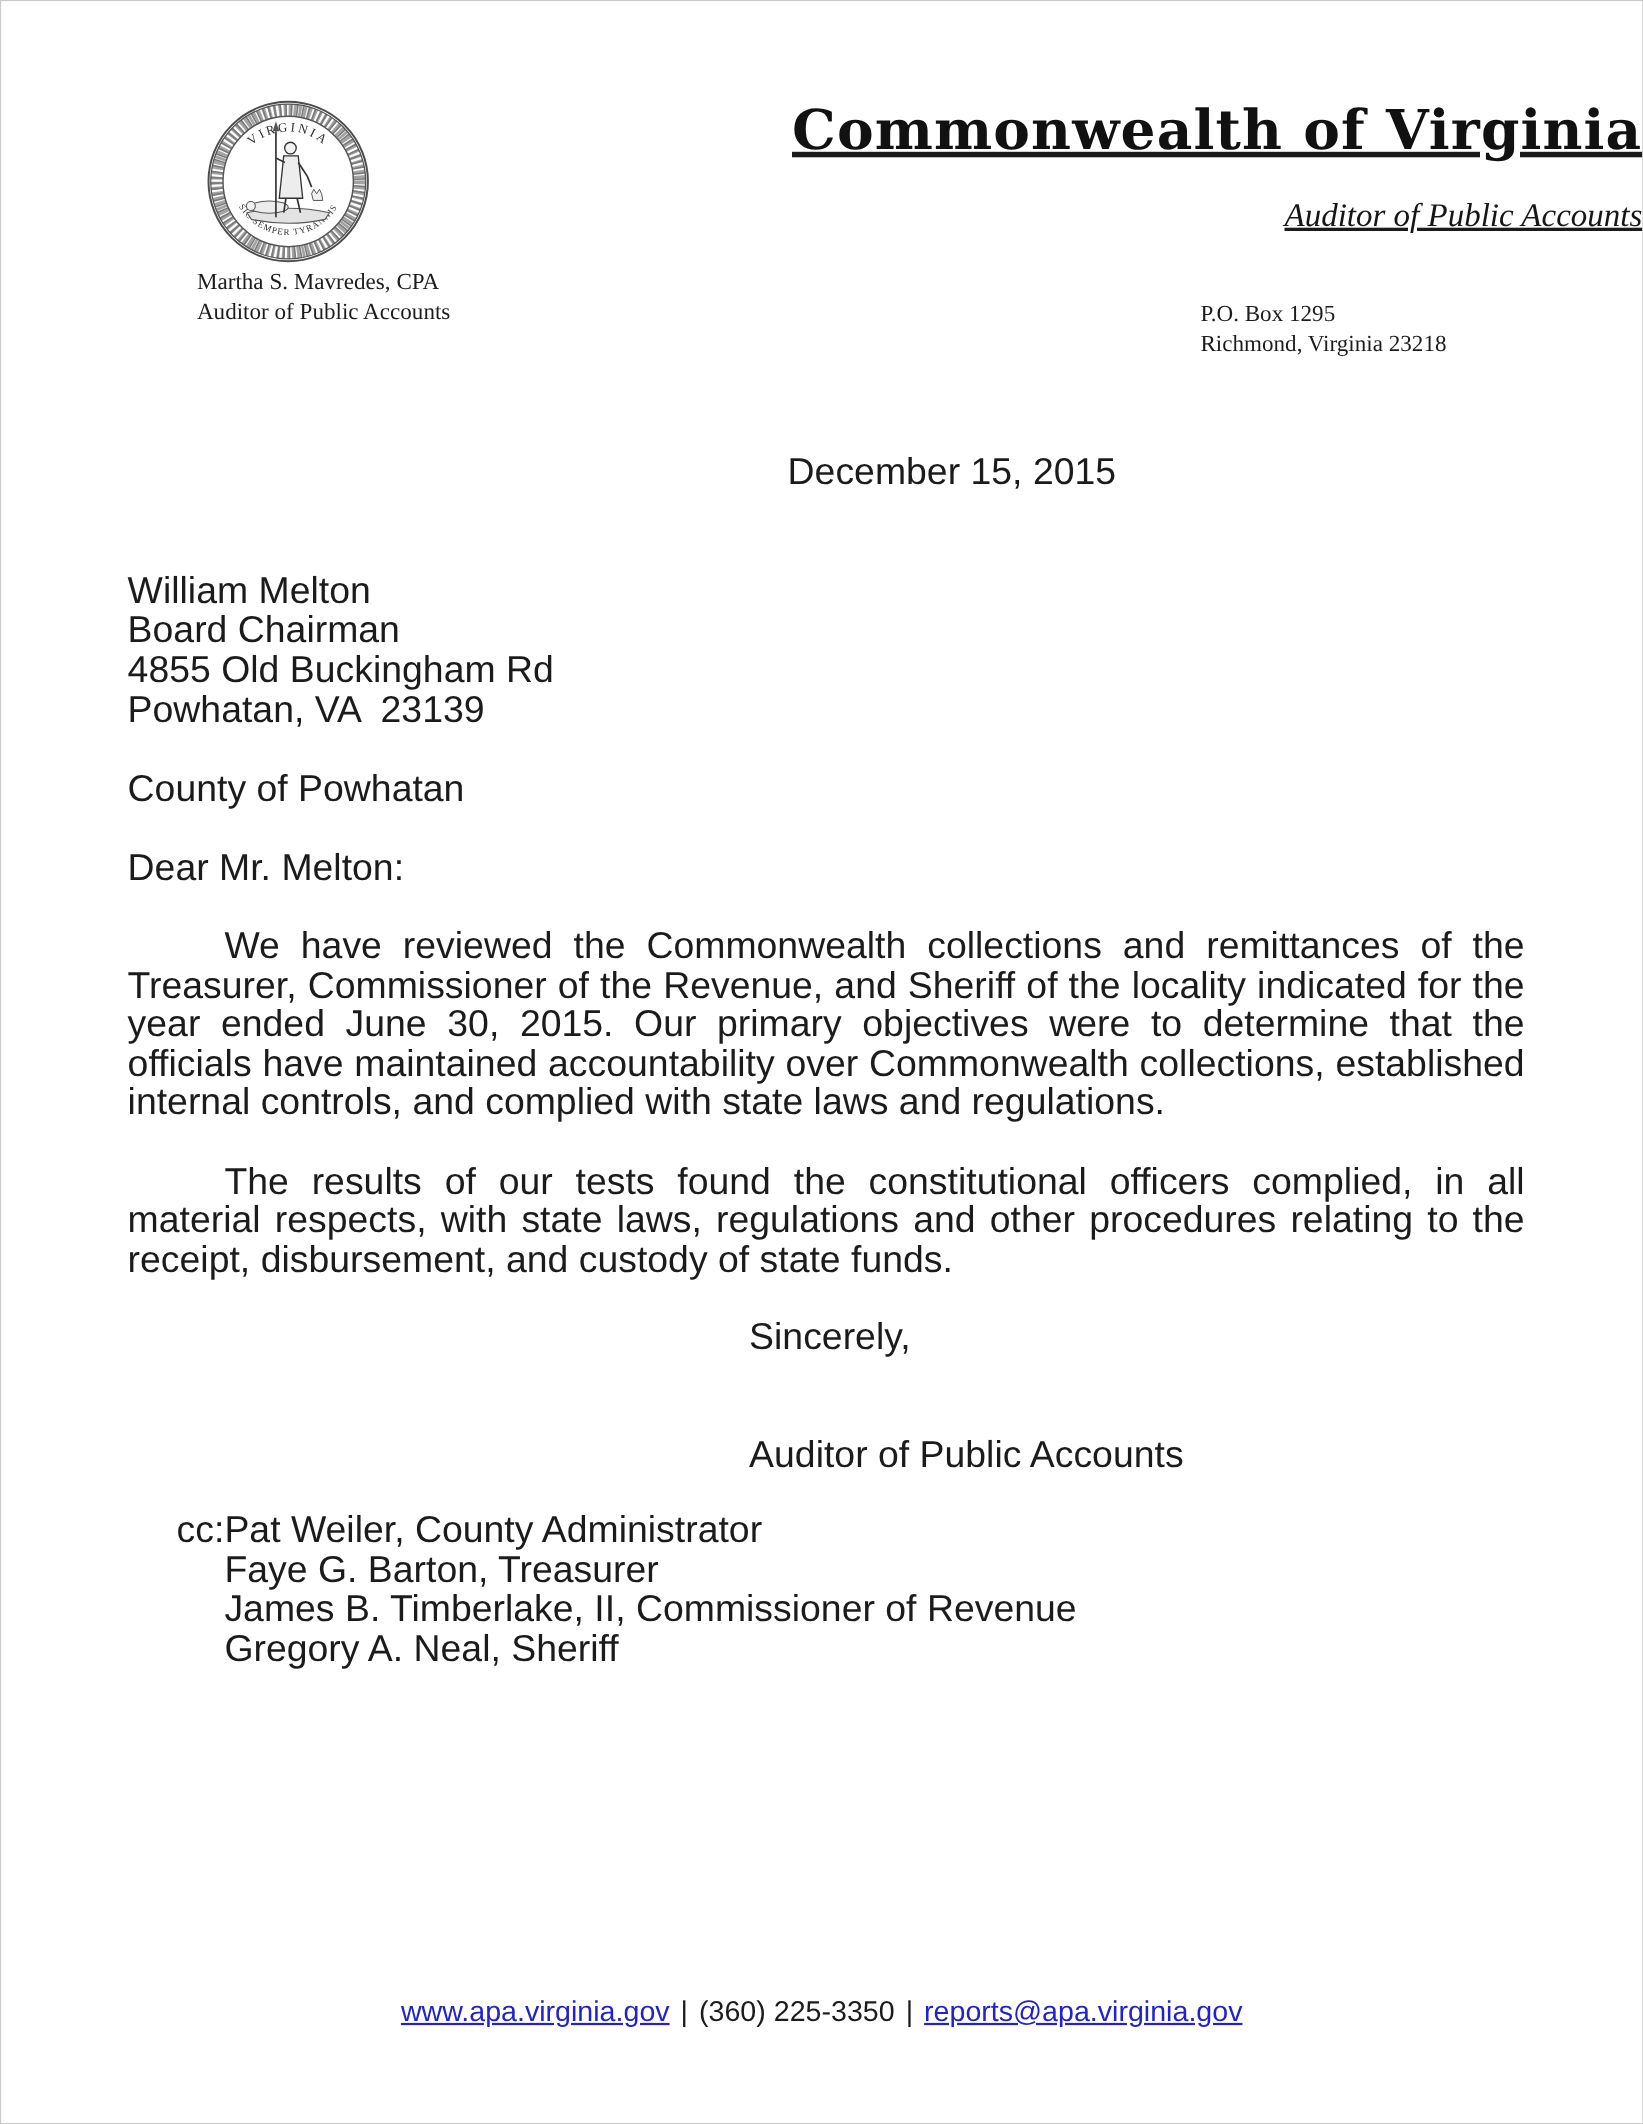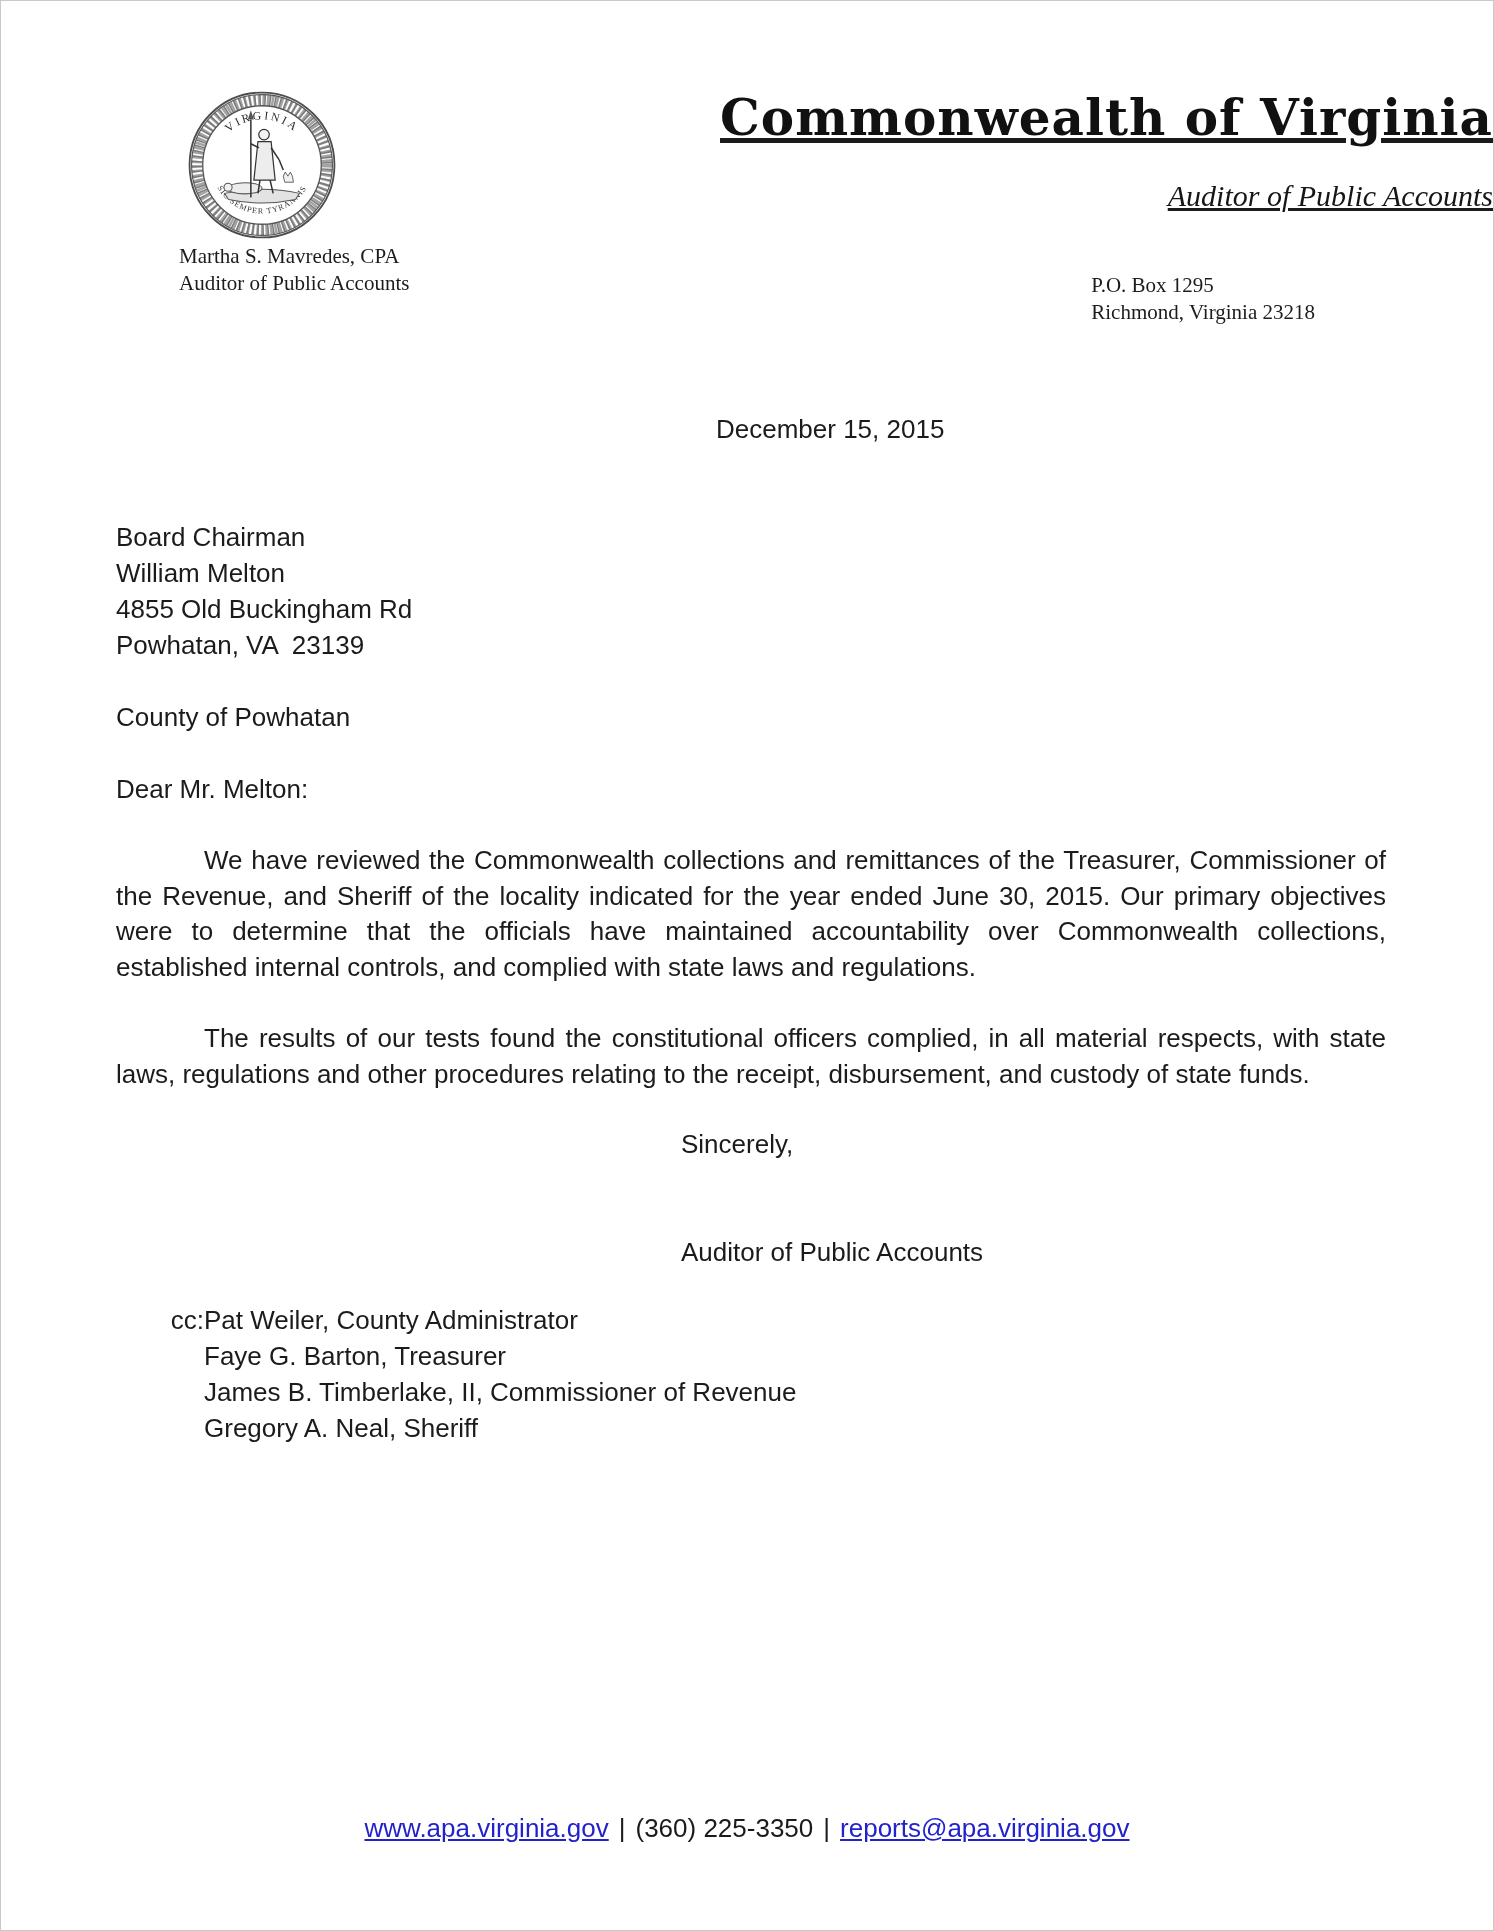--- a/index.html
+++ b/index.html
@@ -52,21 +52,21 @@
     font-family:"Liberation Serif", serif;
     font-size:21px; line-height:27px;
     text-align:left;
     color:#1c1c1c;
     margin-top:29px;
   }
 
   
   .letter {
     position:absolute; left:115px; right:107px; top:410px;
-    font-size:26px; line-height:36px;
+    font-size:34px; line-height:36px;
   }
   .date-line { margin-left:600px; white-space:pre; }
   .recipient { margin-top:72px; }
   .recipient div { white-space:pre; }
   .locality  { margin-top:36px; }
   .salutation{ margin-top:36px; }
   .para {
     margin:36px 0 0 0;
     text-align:justify;
     text-indent:88px;
@@ -153,22 +153,22 @@
 
   <div class="contact-right">
     <div>P.O. Box 1295</div>
     <div>Richmond, Virginia 23218</div>
   </div>
 
   <div class="letter">
     <div class="date-line">December 15, 2015</div>
 
     <div class="recipient">
+      <div>William Melton</div>
       <div>Board Chairman</div>
-      <div>William Melton</div>
       <div>4855 Old Buckingham Rd</div>
       <div>Powhatan, VA  23139</div>
     </div>
 
     <div class="locality">County of Powhatan</div>
 
     <div class="salutation">Dear Mr. Melton:</div>
 
     <p class="para">We have reviewed the Commonwealth collections and remittances of the Treasurer, Commissioner of the Revenue, and Sheriff of the locality indicated for the year ended June 30, 2015. Our primary objectives were to determine that the officials have maintained accountability over Commonwealth collections, established internal controls, and complied with state laws and regulations.</p>
     <p class="para">The results of our tests found the constitutional officers complied, in all material respects, with state laws, regulations and other procedures relating to the receipt, disbursement, and custody of state funds.</p>

